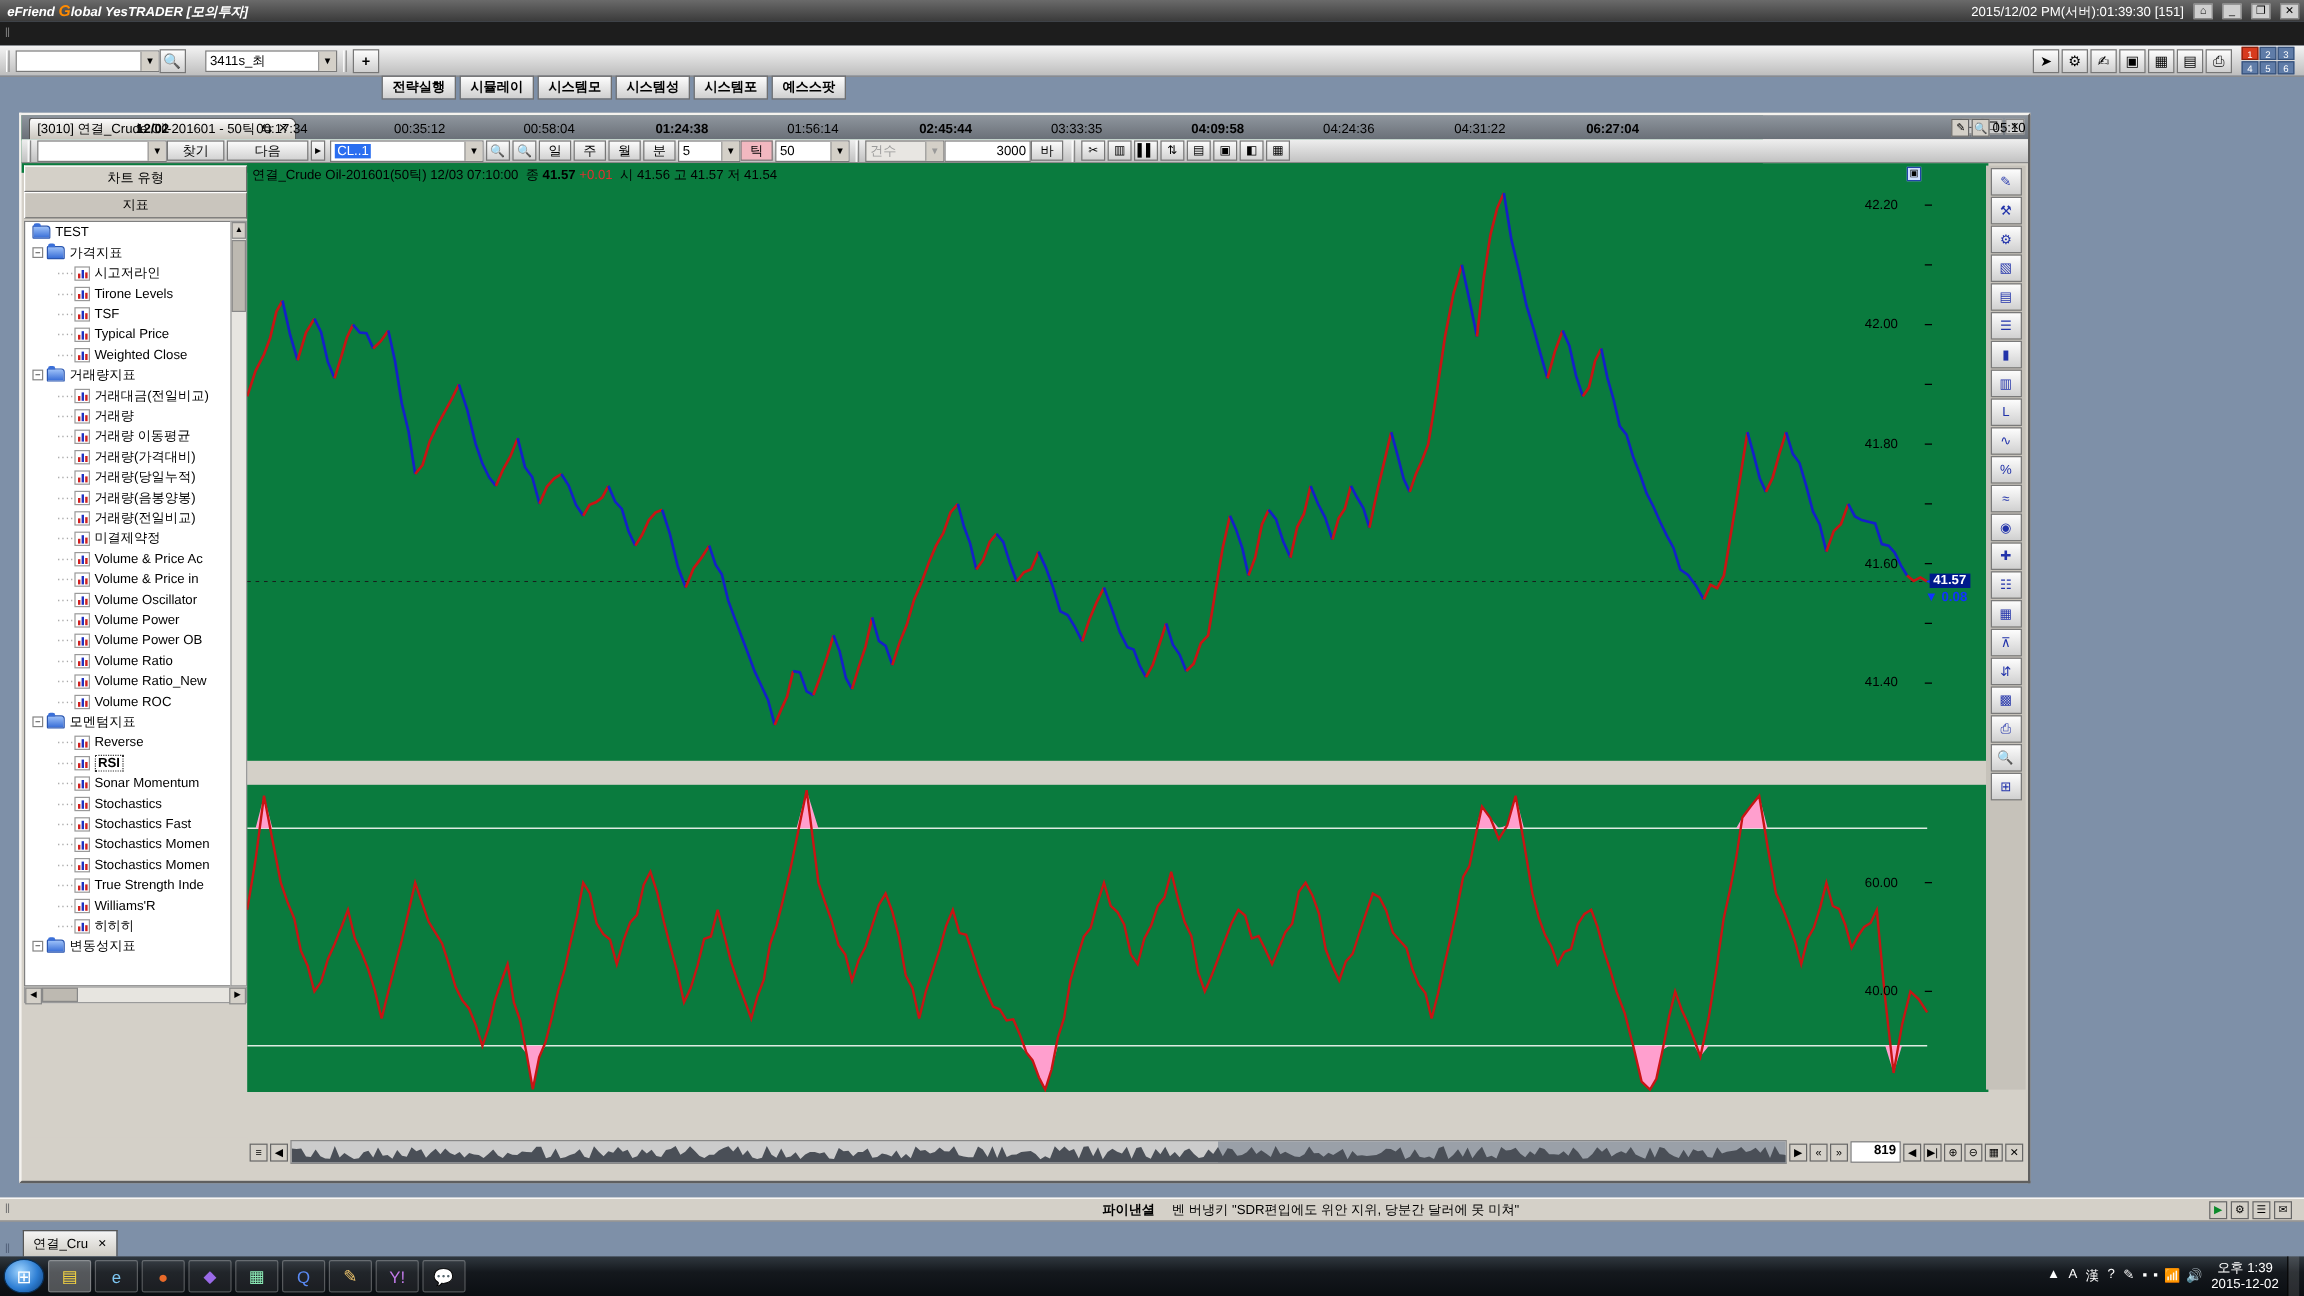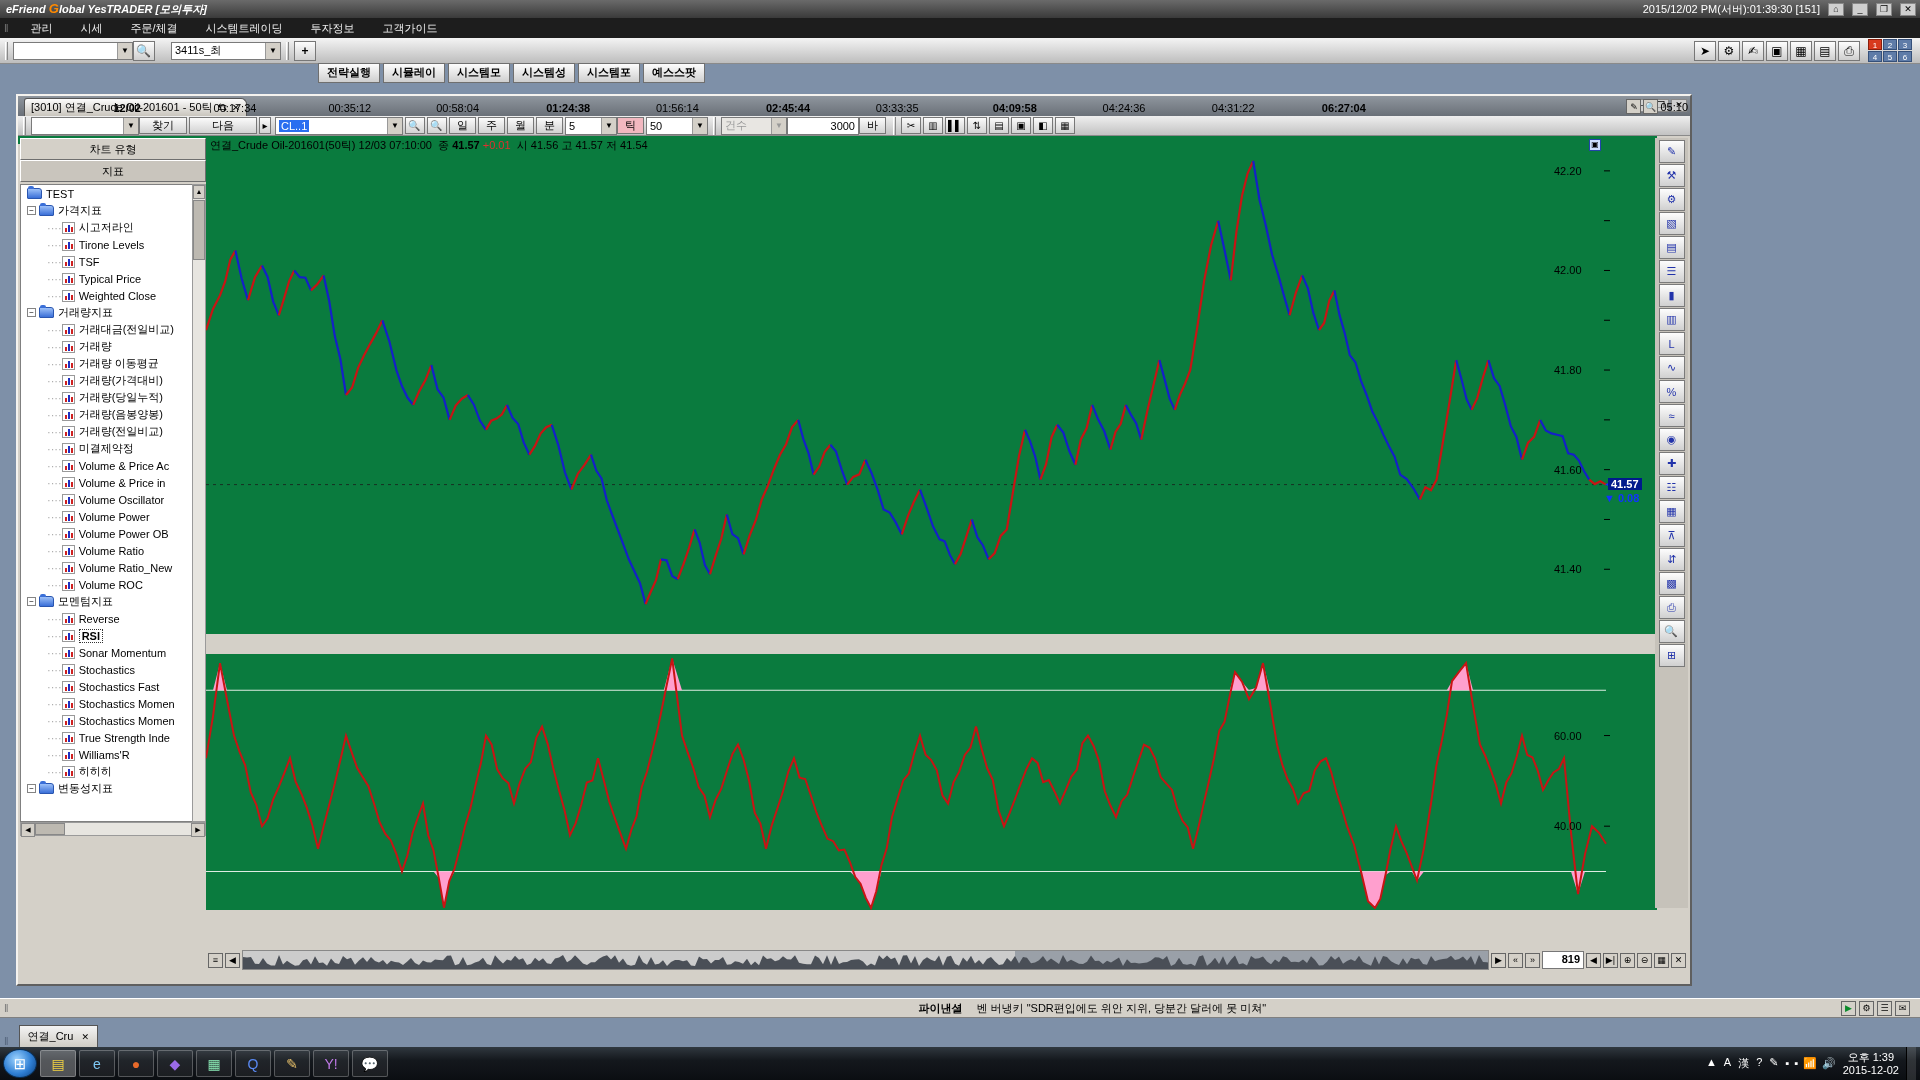--- a/index.html
+++ b/index.html
@@ -163,21 +163,20 @@
       <span>2015/12/02  PM(서버):01:39:30 [151]</span>
       <span class="winbtn">⌂</span>
       <span class="winbtn">_</span>
       <span class="winbtn">❐</span>
       <span class="winbtn">✕</span>
     </span>
   </div>
 
   <div class="menubar">
     <span class="grip">‖</span>
-    <span id="menu-items"><span class="menu-item">관리</span><span class="menu-item">시세</span><span class="menu-item">주문/체결</span><span class="menu-item">시스템트레이딩</span><span class="menu-item">투자정보</span><span class="menu-item">고객가이드</span></span>
   </div>
 
   <div class="main-toolbar">
     <span class="vgrip"></span>
     <span class="combo" style="width:120px">
         <span class="arrow">▼</span>
       </span>
     <span class="icon-sq">🔍</span>
     <span class="combo" style="width:110px;margin-left:14px">
       <span>3411s_최</span>

